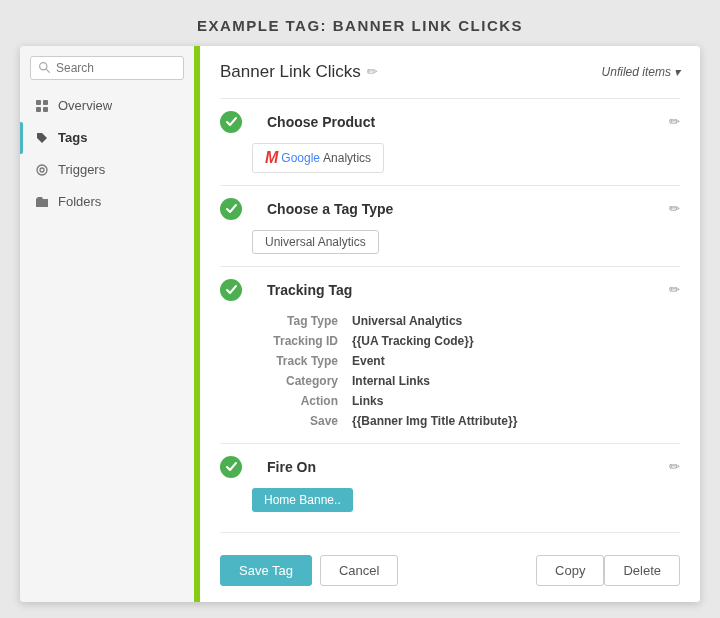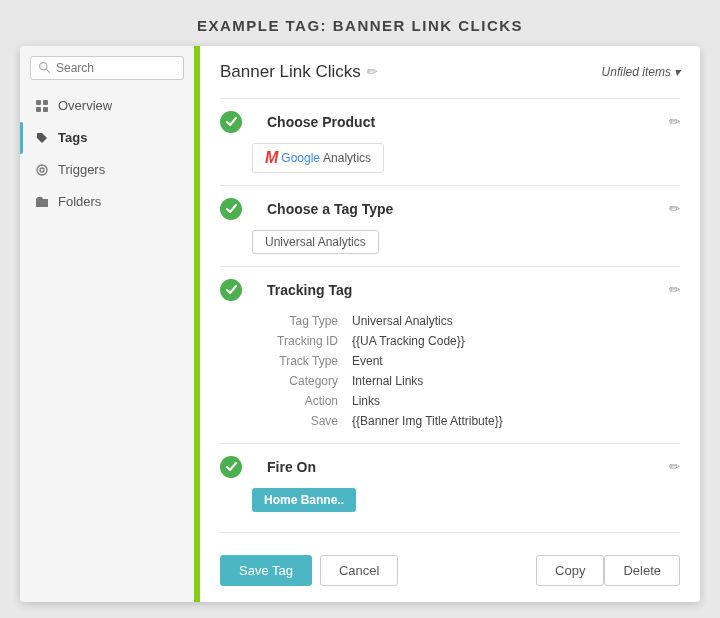--- a/index.html
+++ b/index.html
@@ -220,41 +220,42 @@
     
     .config-table {
       margin-left: 32px;
       width: calc(100% - 32px);
     }
     .config-row {
       display: flex;
       align-items: flex-start;
       padding: 3px 0;
       font-size: 12px;
+      font-weight: bold;
     }
     .config-label {
       width: 100px;
       color: #888;
       text-align: right;
       padding-right: 14px;
       flex-shrink: 0;
     }
     .config-value {
       color: #444;
     }
     
     .fire-on-badge {
       display: inline-block;
       background: #4db6c4;
       color: #fff;
       border-radius: 3px;
       padding: 5px 12px;
       margin-left: 32px;
       font-size: 12px;
-      font-weight: 700;
+      font-weight: 400;
       max-width: 120px;
       overflow: hidden;
       text-overflow: ellipsis;
       white-space: nowrap;
     }
     
     .bottom-bar {
       display: flex;
       justify-content: space-between;
       align-items: center;

